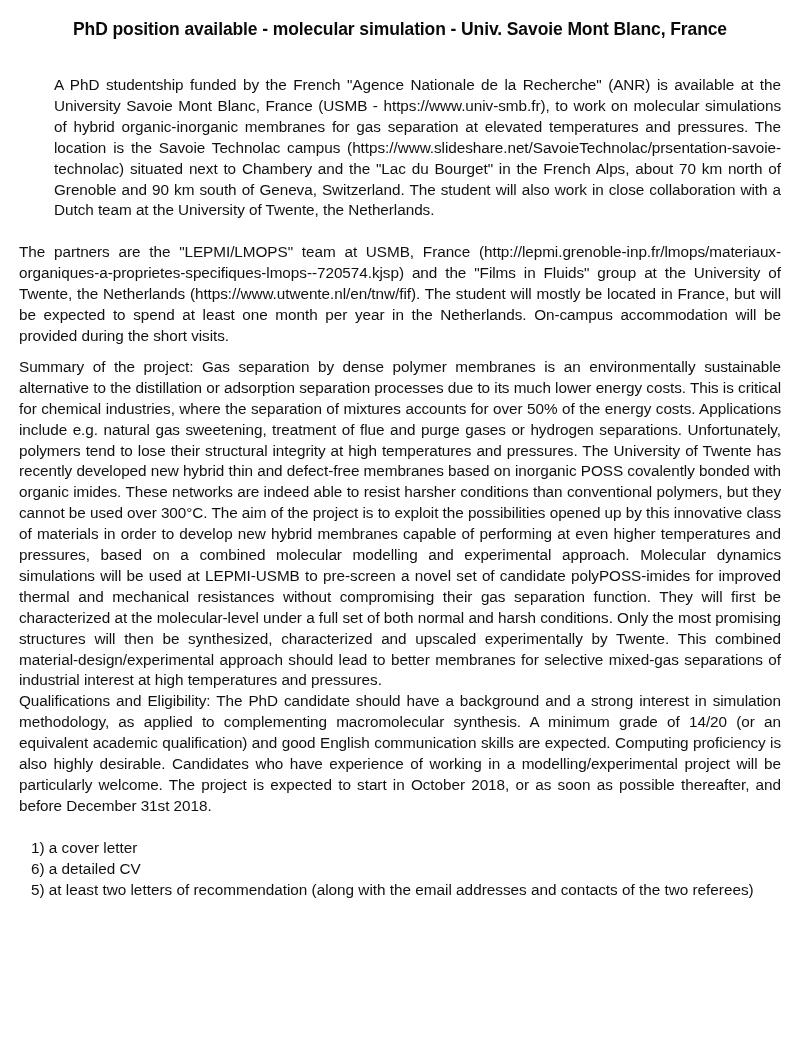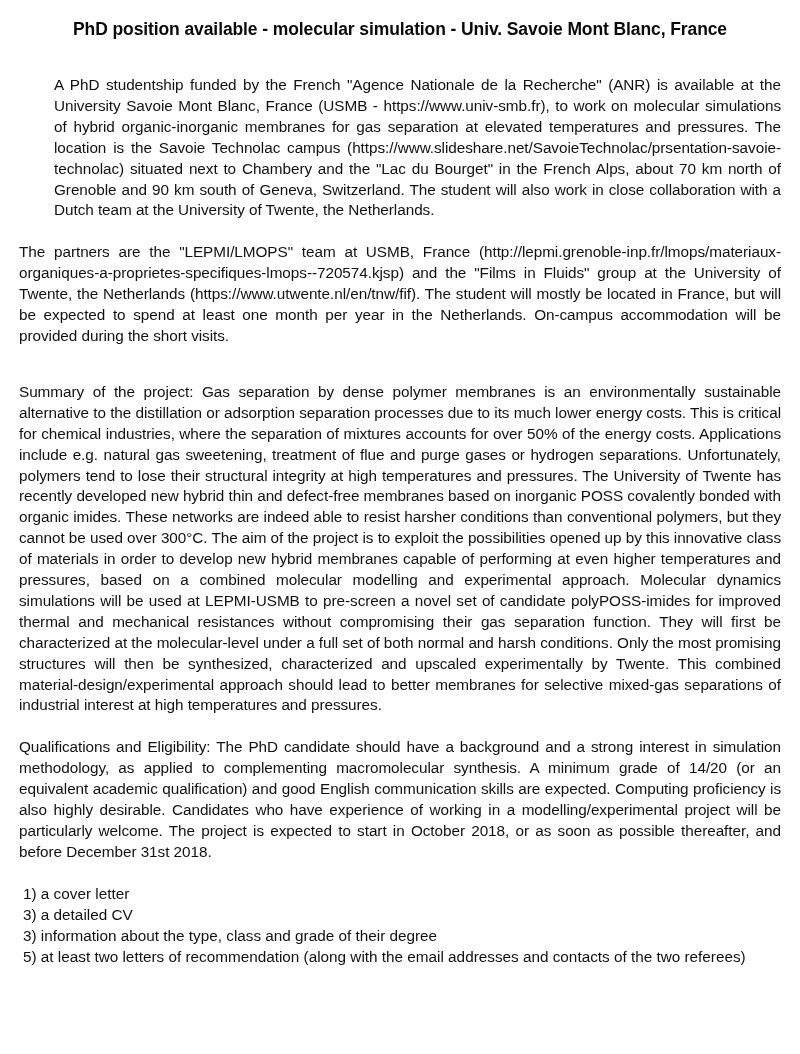--- a/index.html
+++ b/index.html
@@ -33,26 +33,26 @@
     .para {
       margin: 0;
       font-size: 15.3px;
       line-height: 20.9px;
       text-align: justify;
       letter-spacing: -0.05px;
       word-spacing: 0px;
     }
     .p1 { margin-top: 33px; margin-left: 35px; }
     .p2 { margin-top: 21px; }
-    .p3 { margin-top: 35px; }
-    .p4 { margin-top: 21px; }
+    .p3 { margin-top: 10px; }
+    .p4 { }
     .p5 { margin-top: 21px; }
     .apply-list {
       list-style: none;
-      margin: 4px;
+      margin: 12px;
       padding: 0;
     }
     .apply-list li {
       font-size: 15.3px;
       line-height: 20.9px;
       text-align: justify;
       text-align-last: left;
     }
   </style>
 </head>
@@ -65,18 +65,17 @@
 
   <p class="para p2">The partners are the "LEPMI/LMOPS" team at USMB, France (http://lepmi.grenoble-inp.fr/lmops/materiaux-organiques-a-proprietes-specifiques-lmops--720574.kjsp) and the "Films in Fluids" group at the University of Twente, the Netherlands (https://www.utwente.nl/en/tnw/fif). The student will mostly be located in France, but will be expected to spend at least one month per year in the Netherlands. On-campus accommodation will be provided during the short visits.</p>
 
   <p class="para p3">Summary of the project: Gas separation by dense polymer membranes is an environmentally sustainable alternative to the distillation or adsorption separation processes due to its much lower energy costs. This is critical for chemical industries, where the separation of mixtures accounts for over 50% of the energy costs. Applications include e.g. natural gas sweetening, treatment of flue and purge gases or hydrogen separations. Unfortunately, polymers tend to lose their structural integrity at high temperatures and pressures. The University of Twente has recently developed new hybrid thin and defect-free membranes based on inorganic POSS covalently bonded with organic imides. These networks are indeed able to resist harsher conditions than conventional polymers, but they cannot be used over 300°C. The aim of the project is to exploit the possibilities opened up by this innovative class of materials in order to develop new hybrid membranes capable of performing at even higher temperatures and pressures, based on a combined molecular modelling and experimental approach. Molecular dynamics simulations will be used at LEPMI-USMB to pre-screen a novel set of candidate polyPOSS-imides for improved thermal and mechanical resistances without compromising their gas separation function. They will first be characterized at the molecular-level under a full set of both normal and harsh conditions. Only the most promising structures will then be synthesized, characterized and upscaled experimentally by Twente. This combined material-design/experimental approach should lead to better membranes for selective mixed-gas separations of industrial interest at high temperatures and pressures.</p>
 
   <p class="para p4">Qualifications and Eligibility: The PhD candidate should have a background and a strong interest in simulation methodology, as applied to complementing macromolecular synthesis. A minimum grade of 14/20 (or an equivalent academic qualification) and good English communication skills are expected. Computing proficiency is also highly desirable. Candidates who have experience of working in a modelling/experimental project will be particularly welcome. The project is expected to start in October 2018, or as soon as possible thereafter, and before December 31st 2018.</p>
 
   <div class="p5">
     <ul class="apply-list">
       <li>1) a cover letter</li>
-      <li>3) a detailed CV</li>
-      <li>3) information about the type, class and grade of their degree</li>
+      <li>6) a detailed CV</li>
       <li>5) at least two letters of recommendation (along with the email addresses and contacts of the two referees)</li>
     </ul>
   </div>
 </div>
 
 </body></html>

